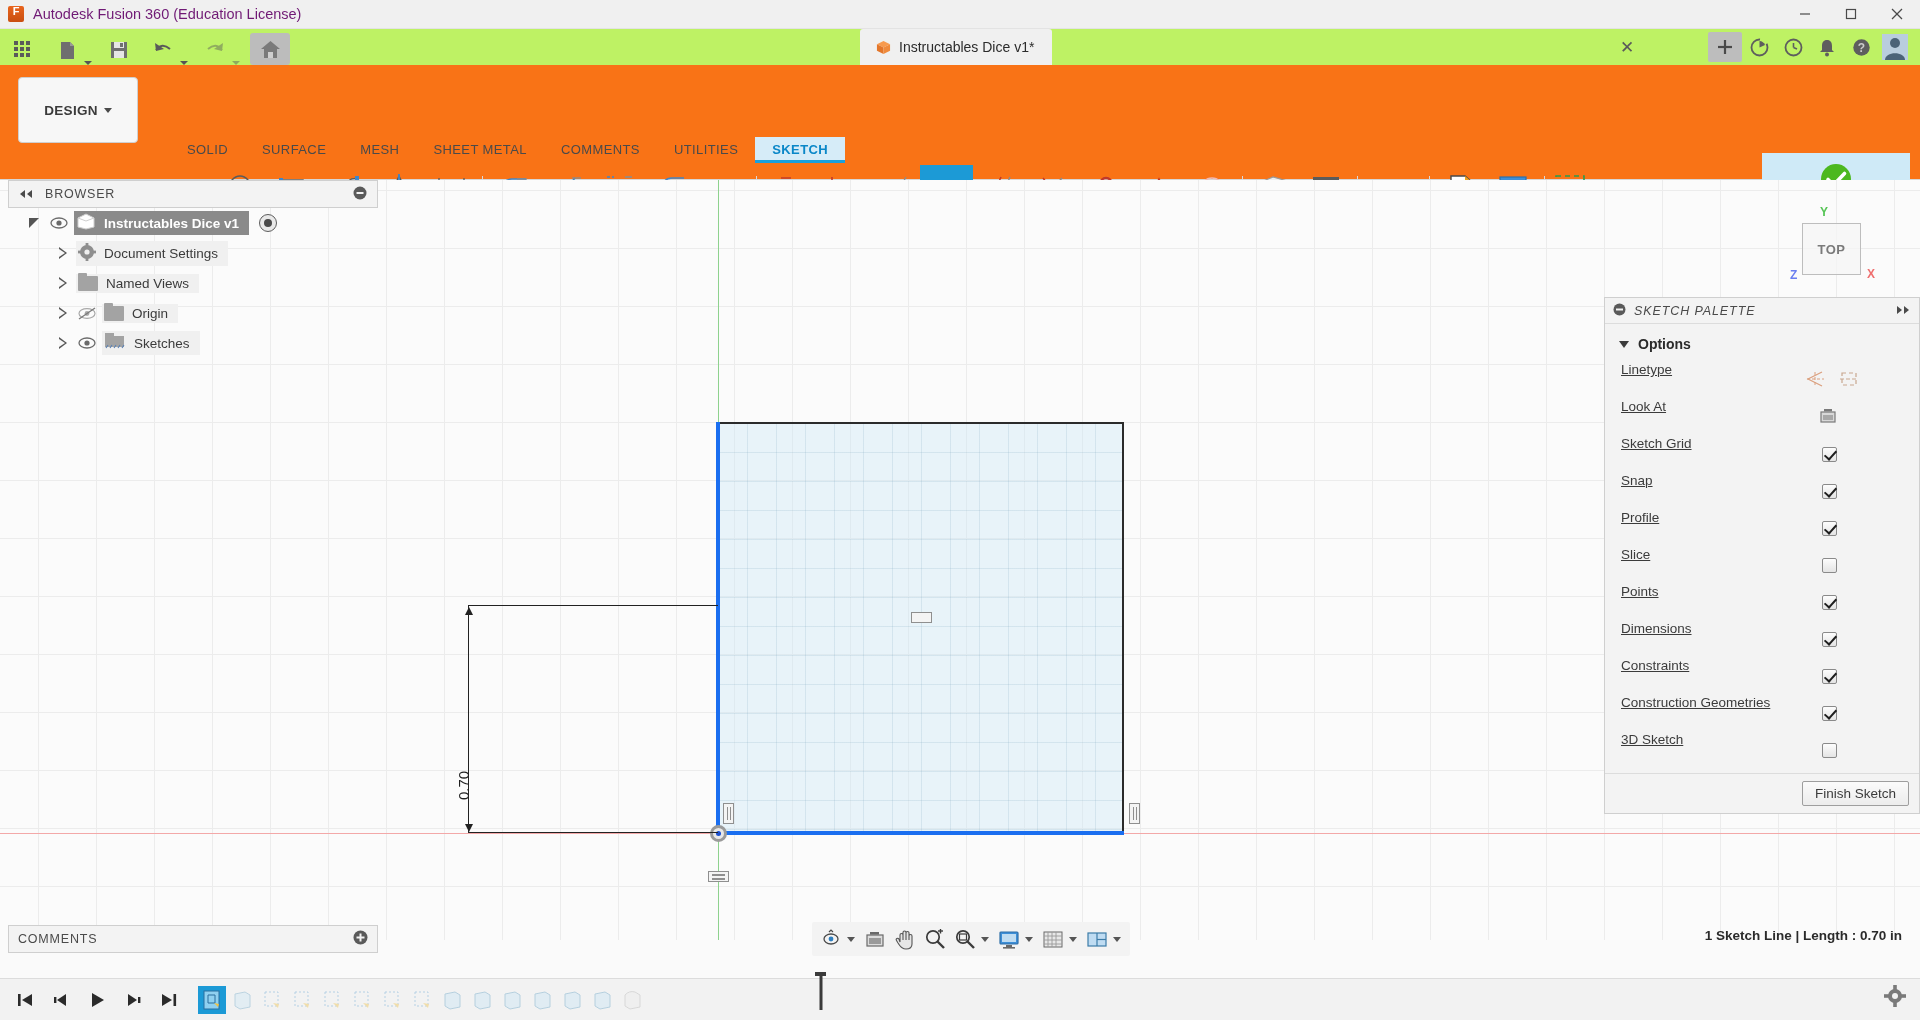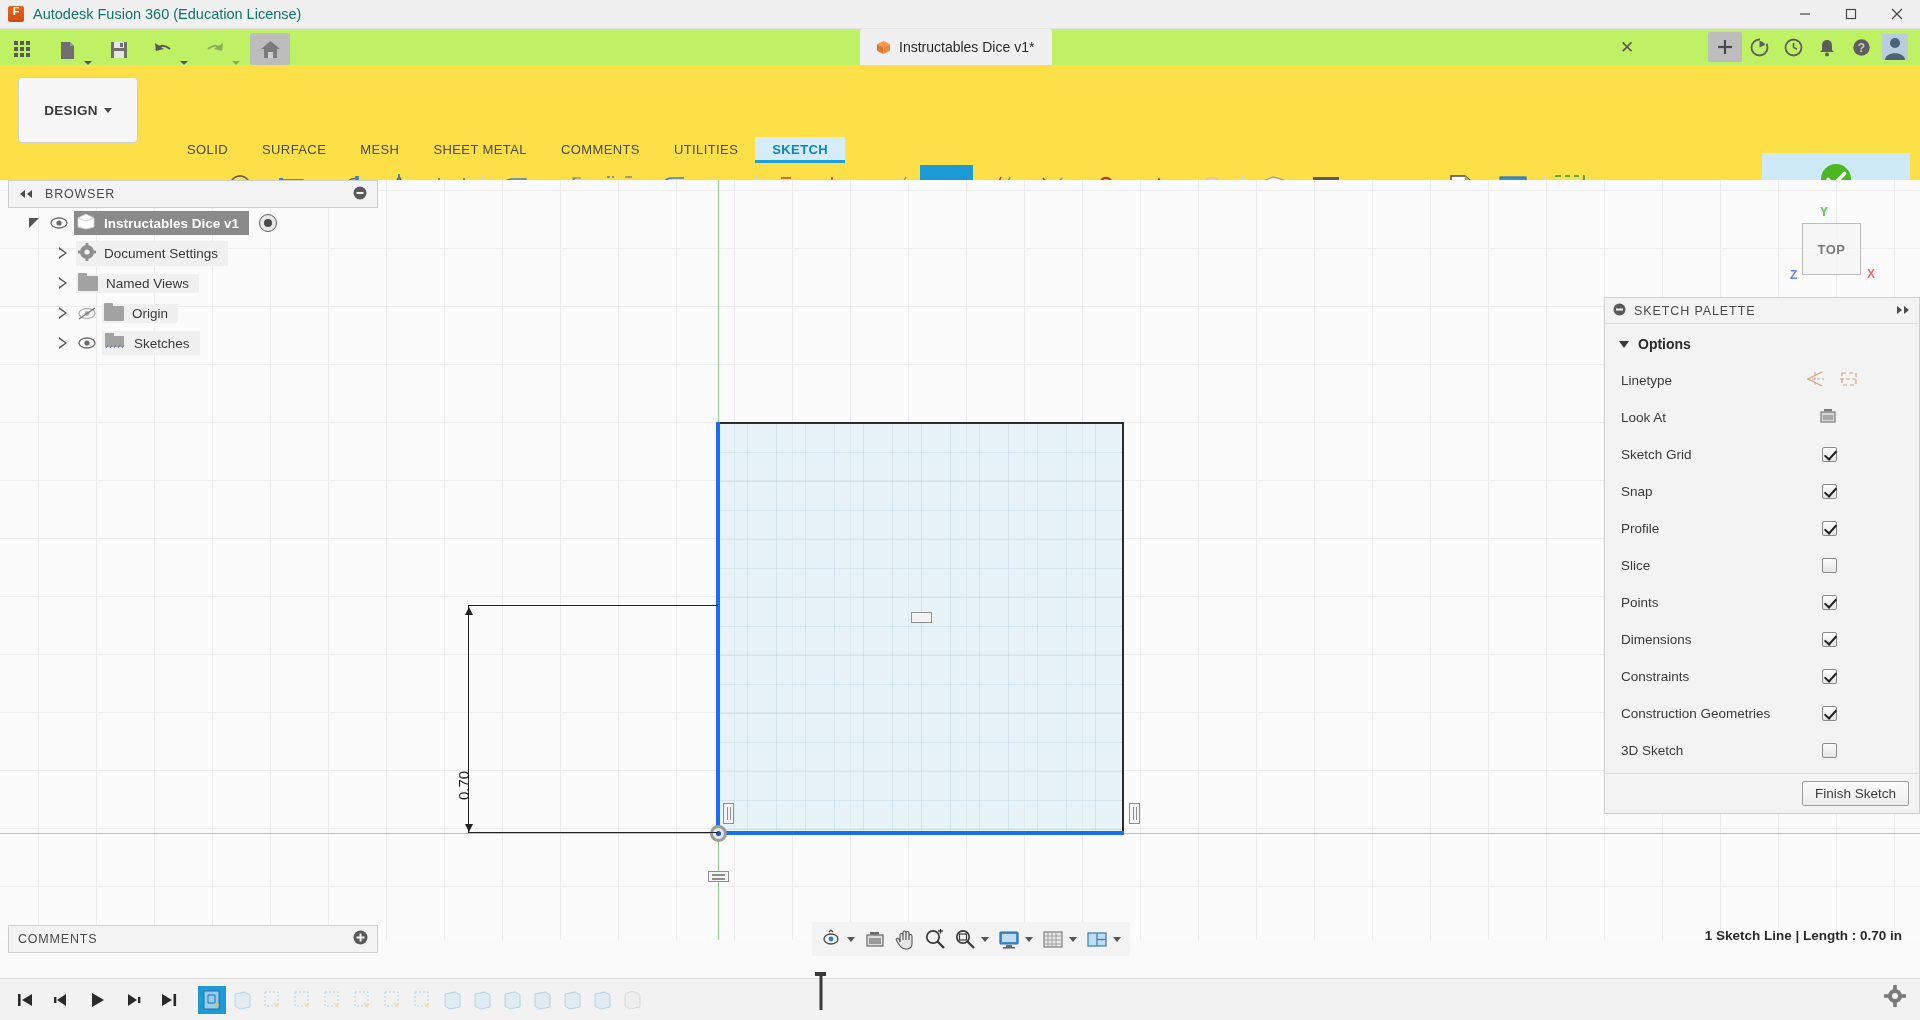--- a/index.html
+++ b/index.html
@@ -19,21 +19,21 @@
   #app-logo {
     width:16px; height:16px; margin-left:8px; margin-right:9px;
     background:linear-gradient(#e8641d,#c94f11);
     border-radius:2px; position:relative;
   }
   #app-logo::after{
     content:"F"; position:absolute; left:0; right:0; top:-1px;
     text-align:center; color:#fff; font-size:11px; font-weight:bold;
     font-family:"Liberation Sans",sans-serif;
   }
-  #app-title { font-size:14.5px; color:#0f766e; }
+  #app-title { font-size:14.5px; color:#701a75; }
   #win-controls { margin-left:auto; display:flex; height:29px; }
   .wbtn {
     width:46px; height:29px; display:flex; align-items:center; justify-content:center;
     color:#4a4a4a;
   }
   .wbtn svg { display:block; }
 
   
   #qabar {
     height:36px; background:#bef264; display:flex; align-items:flex-end;
@@ -52,21 +52,21 @@
   }
   #doc-tab .cube { width:15px;height:15px;margin-right:8px; }
   #doc-tab span { font-size:14px; color:#2b2b2b; white-space:nowrap;}
   #tab-close { position:absolute; left:1615px; top:6px; width:24px;height:24px;
     display:flex;align-items:center;justify-content:center;color:#5a5a5a;font-size:17px;}
   #qa-right { margin-left:auto; display:flex; align-items:center; height:36px; padding-right:8px;}
   .qr { width:34px;height:30px;display:flex;align-items:center;justify-content:center;color:#5e5e5e;}
   #plus-btn { background:#bdbdbd; border-radius:2px; }
 
   
-  #ribbon { height:115px; background:#fde047; position:relative; border-bottom:1px solid #d6d6d6;}
+  #ribbon { height:115px; background:#f97316; position:relative; border-bottom:1px solid #d6d6d6;}
   #design-box {
     position:absolute; left:18px; top:12px; width:120px; height:66px;
     border:1px solid #cfcfcf; border-radius:4px; background:#f7f7f7;
     display:flex; align-items:center; justify-content:center;
     font-size:13.5px; font-weight:bold; color:#3b3b3b; letter-spacing:.3px;
   }
   #design-box .caret { width:0;height:0;border-left:4px solid transparent;border-right:4px solid transparent;border-top:5px solid #4a4a4a; margin-left:6px;}
   #tabs { position:absolute; left:170px; top:72px; display:flex; }
   .rtab {
     padding:0 17px; height:26px; line-height:26px; font-size:13px; color:#4a4a4a;
@@ -189,26 +189,26 @@
 
   
   #palette{
     position:absolute; right:0; top:297px; width:316px; background:#f3f3f3;
     border:1px solid #cfcfcf;
   }
   #pal-head{
     height:26px; display:flex; align-items:center; padding:0 8px;
     border-bottom:1px solid #dcdcdc; background:#f3f3f3;
   }
-  #pal-head .t{font-size:12.5px;color:#4a4a4a;letter-spacing:.9px;margin-left:8px;}
+  #pal-head .t{font-size:12.5px;color:#4a4a4a;letter-spacing:.9px;margin-left:8px;font-style:italic;}
   #pal-body{padding:6px 0 0 0;}
   #opt-header{display:flex;align-items:center;padding:6px 0 10px 14px;}
   #opt-header .tri-d{width:0;height:0;border-left:5px solid transparent;border-right:5px solid transparent;border-top:7px solid #3b3b3b;margin-right:9px;}
   #opt-header .t{font-size:14px;font-weight:bold;color:#2b2b2b;}
-  .prow{display:flex;align-items:center;height:37px;padding-left:16px;}
+  .prow{display:flex;height:37px;padding-left:16px;text-decoration:underline;}
   .prow .pl{font-size:13.5px;color:#3b3b3b;}
   .prow .pc{margin-left:auto;margin-right:82px;display:flex;align-items:center;}
   .cbx{width:15px;height:15px;border:1px solid #8a8a8a;border-radius:2px;
     background:linear-gradient(#fdfdfd,#e4e4e4); position:relative;}
   .cbx.on::after{content:"";position:absolute;left:4px;top:0px;width:5px;height:10px;
     border:solid #1e1e1e;border-width:0 2px 2px 0;transform:rotate(42deg);}
   #pal-footer{border-top:1px solid #dcdcdc;padding:7px 10px;display:flex;justify-content:flex-end;}
   #finish-sketch-btn{
     border:1px solid #9e9e9e;background:linear-gradient(#fbfbfb,#ececec);
     padding:4px 12px;font-size:13.5px;color:#3b3b3b;border-radius:2px;

